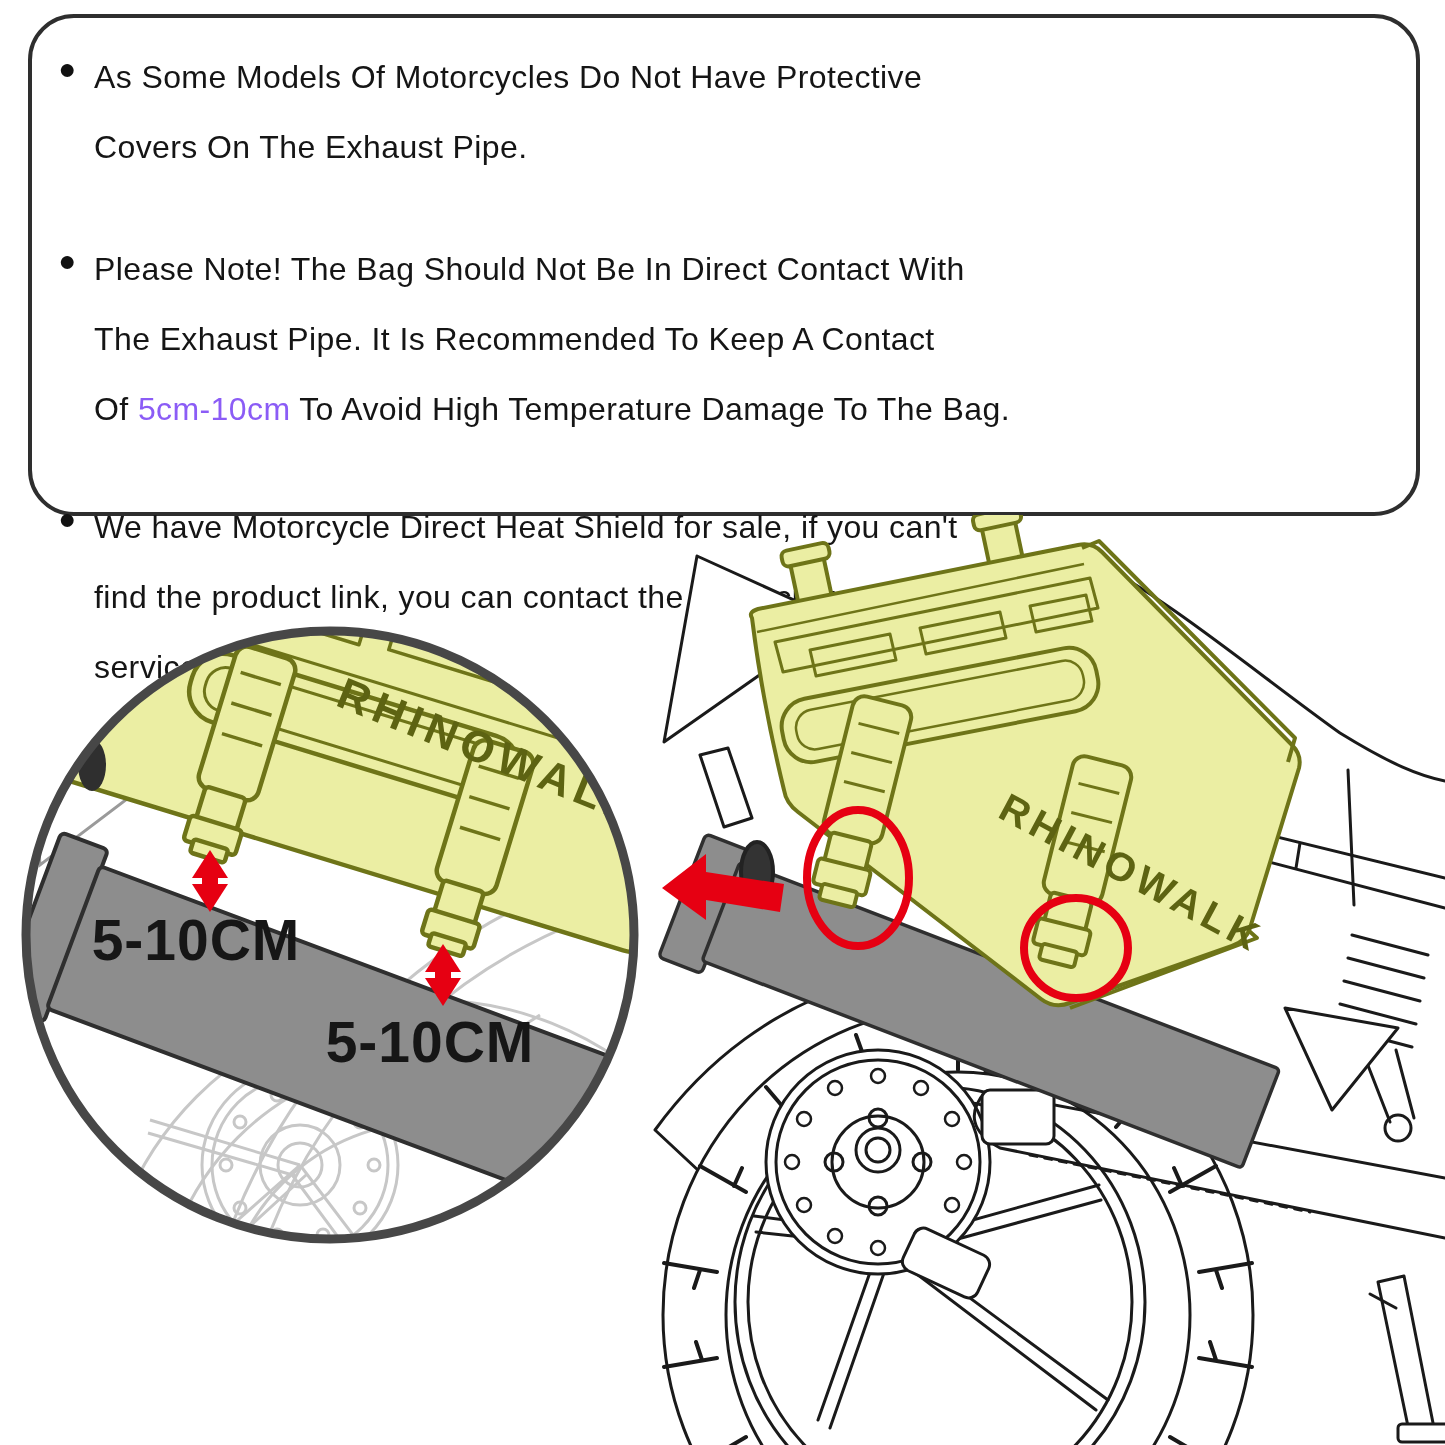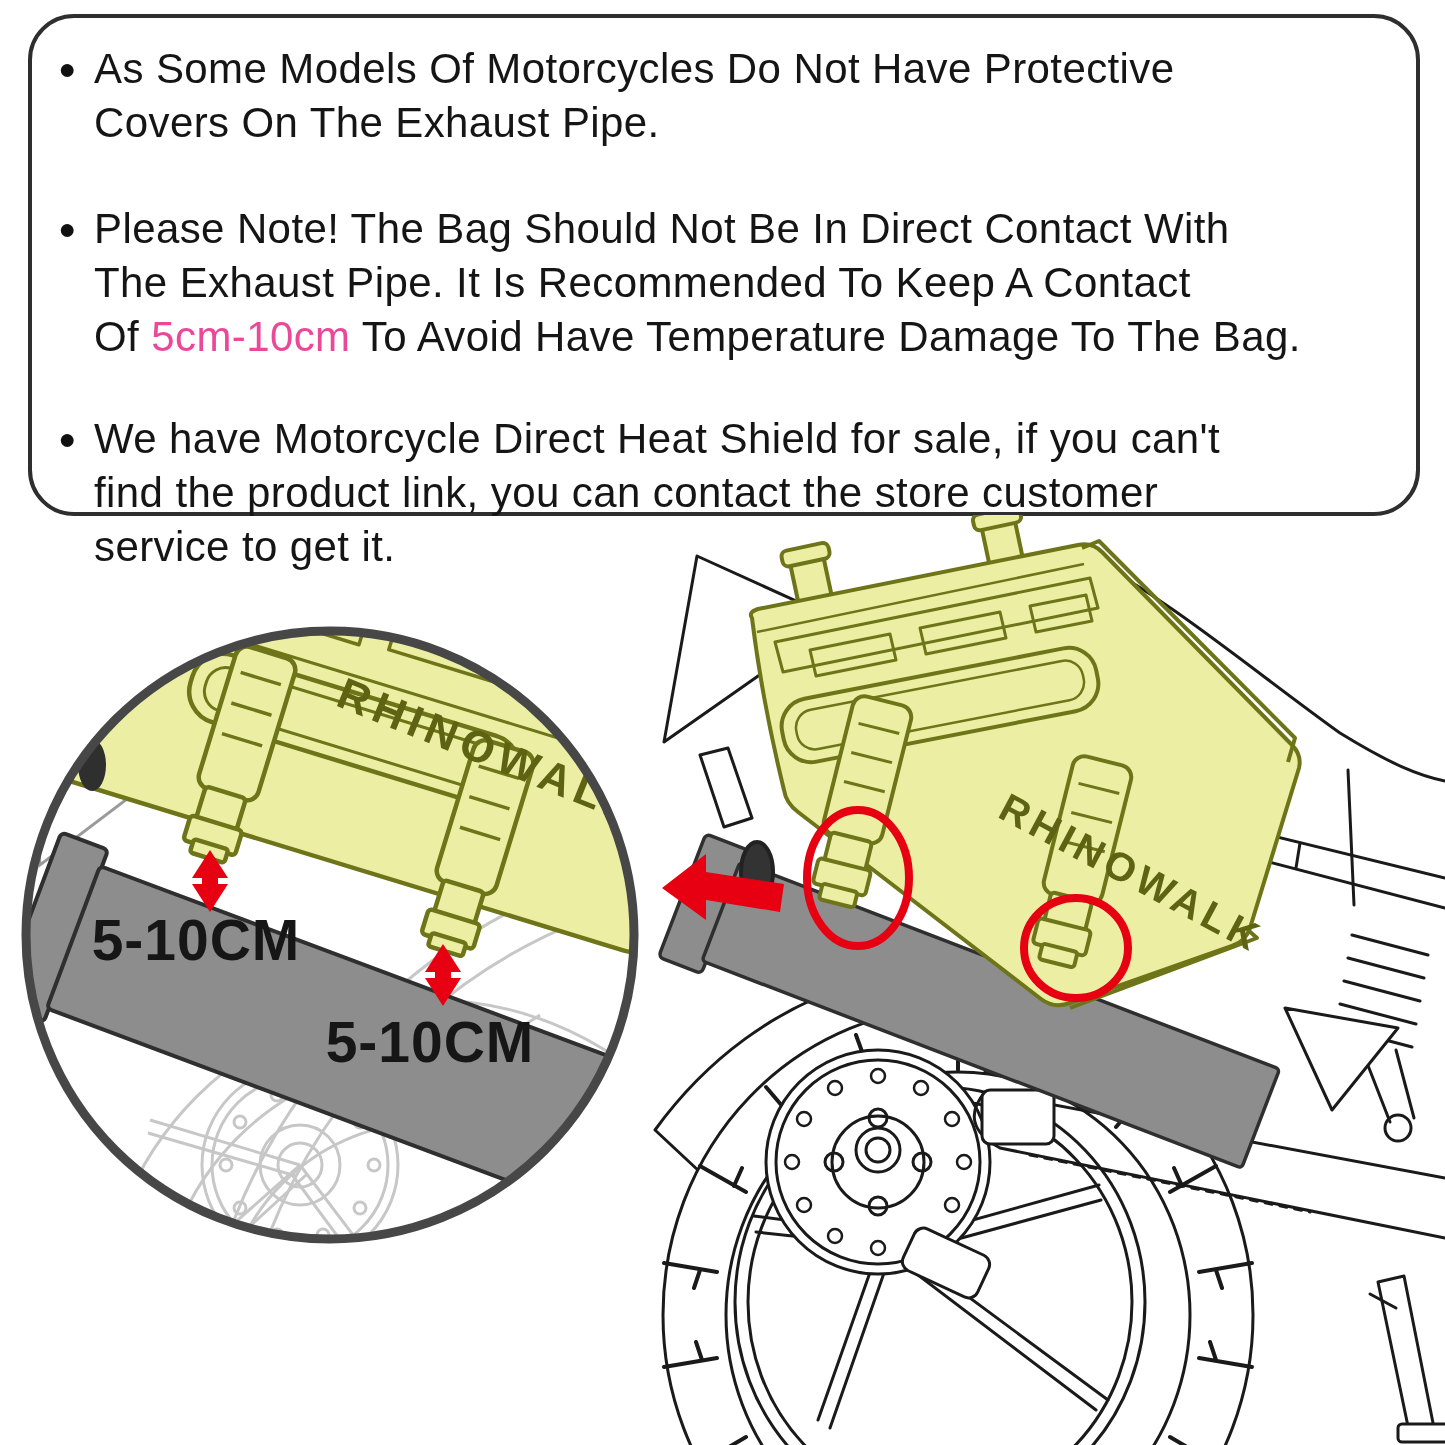--- a/index.html
+++ b/index.html
@@ -12,44 +12,44 @@
     border:4px solid #2e2e2e;border-radius:46px;box-sizing:border-box;
     padding:24px 55px 20px 26px;background:#ffffff;
   }
   .note-row{display:flex;align-items:flex-start;}
   .note-row.r1{margin-bottom:52px;}
   .note-row.r2{margin-bottom:48px;}
   .bullet{
     flex:0 0 36px;font-size:30px;line-height:54px;color:#111111;
   }
   .note-text{
-    flex:1;font-size:42px;line-height:54px;color:#151515;letter-spacing:0.4px;
+    flex:1;font-size:32px;line-height:70px;color:#151515;letter-spacing:0.4px;
     white-space:pre-line;
   }
-  .hl-red{color:#ec4899;}
+  .hl-red{color:#8b5cf6;}
   svg text{font-family:"Liberation Sans","DejaVu Sans",sans-serif;}
   .dist-label{font-weight:bold;font-size:57px;fill:#161616;letter-spacing:1px;}
   .brand-text{font-weight:bold;fill:#5d6312;}
 </style>
 </head>
 <body>
 
 <div class="stage">
 
   <section class="note-box">
     <div class="note-row r1">
       <span class="bullet">●</span>
       <div class="note-text">As Some Models Of Motorcycles Do Not Have Protective
 Covers On The Exhaust Pipe.</div>
     </div>
     <div class="note-row r2">
       <span class="bullet">●</span>
       <div class="note-text"><span>Please Note! The Bag Should Not Be In Direct Contact With
 The Exhaust Pipe. It Is Recommended To Keep A Contact
-Of </span><span class="hl-red">5cm-10cm</span><span> To Avoid Have Temperature Damage To The Bag.</span></div>
+Of </span><span class="hl-red">5cm-10cm</span><span> To Avoid High Temperature Damage To The Bag.</span></div>
     </div>
     <div class="note-row">
       <span class="bullet">●</span>
       <div class="note-text">We have Motorcycle Direct Heat Shield for sale, if you can't
 find the product link, you can contact the store customer
 service to get it.</div>
     </div>
   </section>
 
   <svg width="1445" height="930" viewBox="0 515 1445 930" style="position:absolute;left:0;top:515px;">

